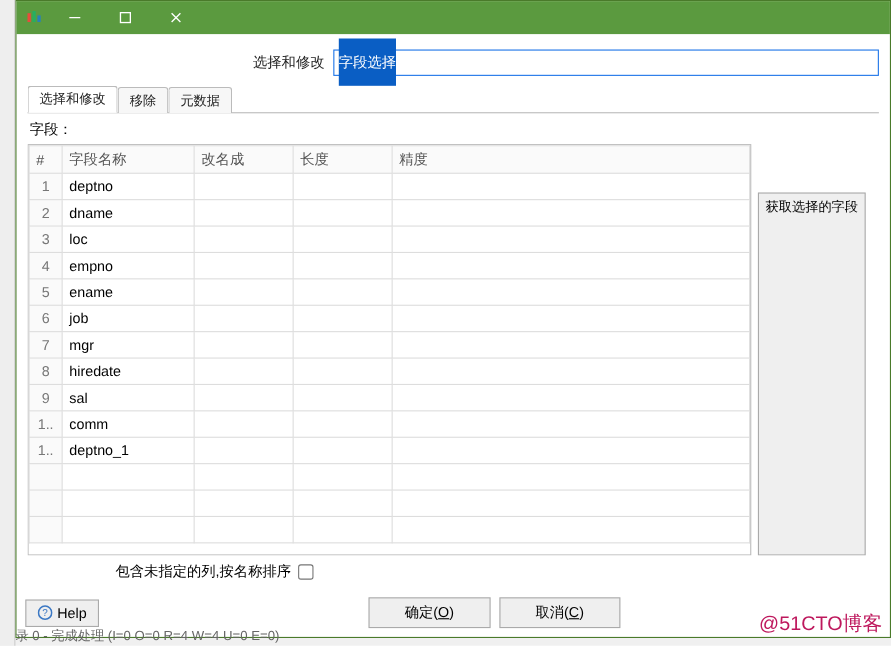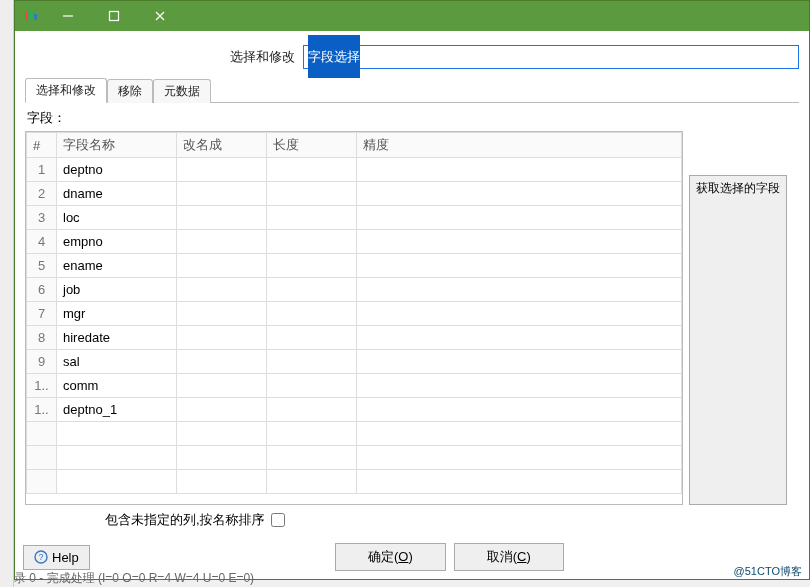--- a/index.html
+++ b/index.html
@@ -173,22 +173,22 @@
 .dlg-btn {
   border: 1px solid #aaa;
   background: #efefef;
   padding: 4px 32px;
   font-size: 13px;
 }
 .dlg-btn u { text-decoration: underline; }
 .watermark {
   position: absolute;
   right: 8px; bottom: 8px;
-  color: #0c4a6e;
-  font-size: 11px;
+  color: #be185d;
+  font-size: 18px;
 }
 .status-strip {
   position: absolute;
   left: 14px; bottom: 0;
   font-size: 12px;
   color: #666;
 }
 .left-edge {
   position: absolute;
   left: 0; top: 0; bottom: 0; width: 14px;

